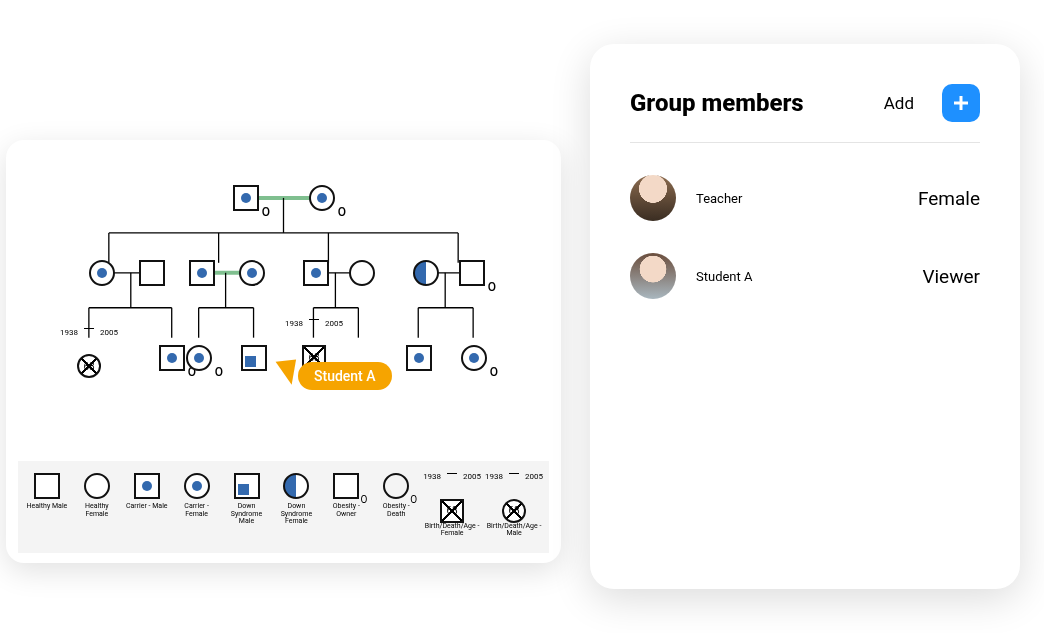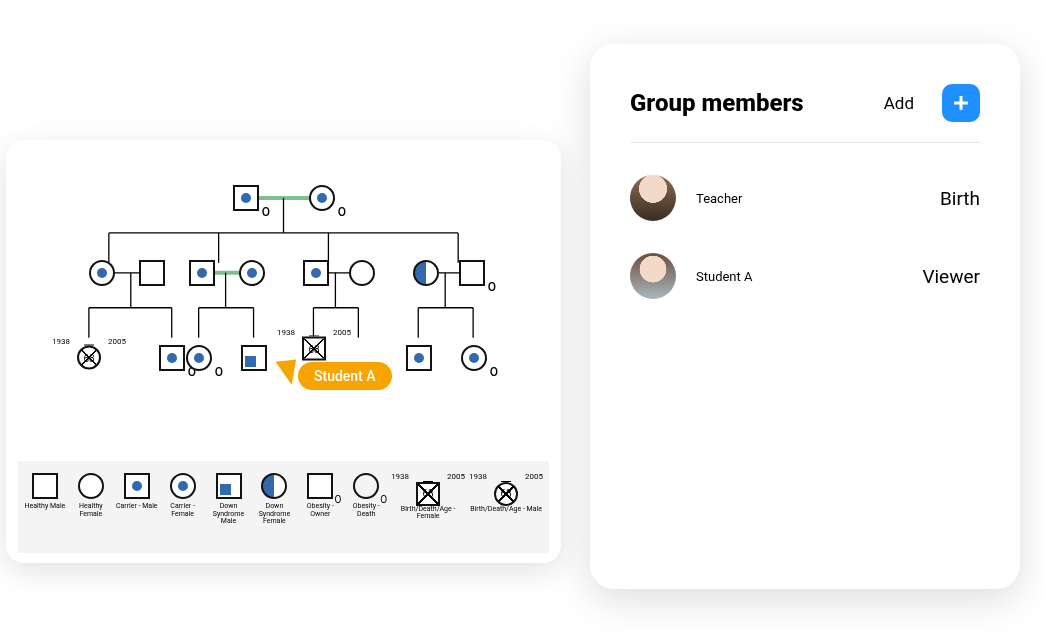--- a/index.html
+++ b/index.html
@@ -39,25 +39,25 @@
     width:26px;height:26px;border:2px solid #111;border-radius:50%;
     background: linear-gradient(to right,#3369ae 50%, #fff 50%);
   }
   .fill-sq::after{
     content:"";position:absolute;left:2px;bottom:2px;width:50%;height:50%;
     background:#3369ae;
   }
   .oletter{position:absolute;right:-13px;bottom:-10px;font-size:12px;font-weight:500}
 
   .bd{font-size:8px;text-align:center}
-  .bd .yrs{display:flex;gap:14px;justify-content:center;align-items:flex-end}
+  .bd .yrs{display:flex;gap:6px;justify-content:center;align-items:flex-start}
   .bd .dash{width:10px;height:1px;background:#000}
   .age-sq,.age-ci{
     width:24px;height:24px;border:2px solid #111;display:flex;align-items:center;
-    justify-content:center;font-size:10px;position:relative;margin:0 auto 0;
+    justify-content:center;font-size:10px;position:relative;margin:17px auto 0;
     background:
       linear-gradient(to top right, transparent 47%, #000 47% 53%, transparent 53%),
       linear-gradient(to top left , transparent 47%, #000 47% 53%, transparent 53%);
     background-color:#fff;
   }
   .age-ci{border-radius:50%}
 
   .cursor-tag{
     position:absolute;left:258px;top:178px;z-index:5;
     display:flex;align-items:center;
@@ -287,20 +287,20 @@
         <line x1="10" y1="3" x2="10" y2="17"></line>
           <line x1="3" y1="10" x2="17" y2="10"></line>
       </svg>
     </div>
   </div>
   <div class="divider"></div>
 
   <div class="row">
     <div class="avatar av1"></div>
     <span class="name">Teacher</span>
-    <span class="role">Birth</span>
+    <span class="role">Female</span>
   </div>
   <div class="row">
     <div class="avatar av2"></div>
     <span class="name">Student A</span>
     <span class="role">Viewer</span>
   </div>
 </div>
 
 </body></html>

